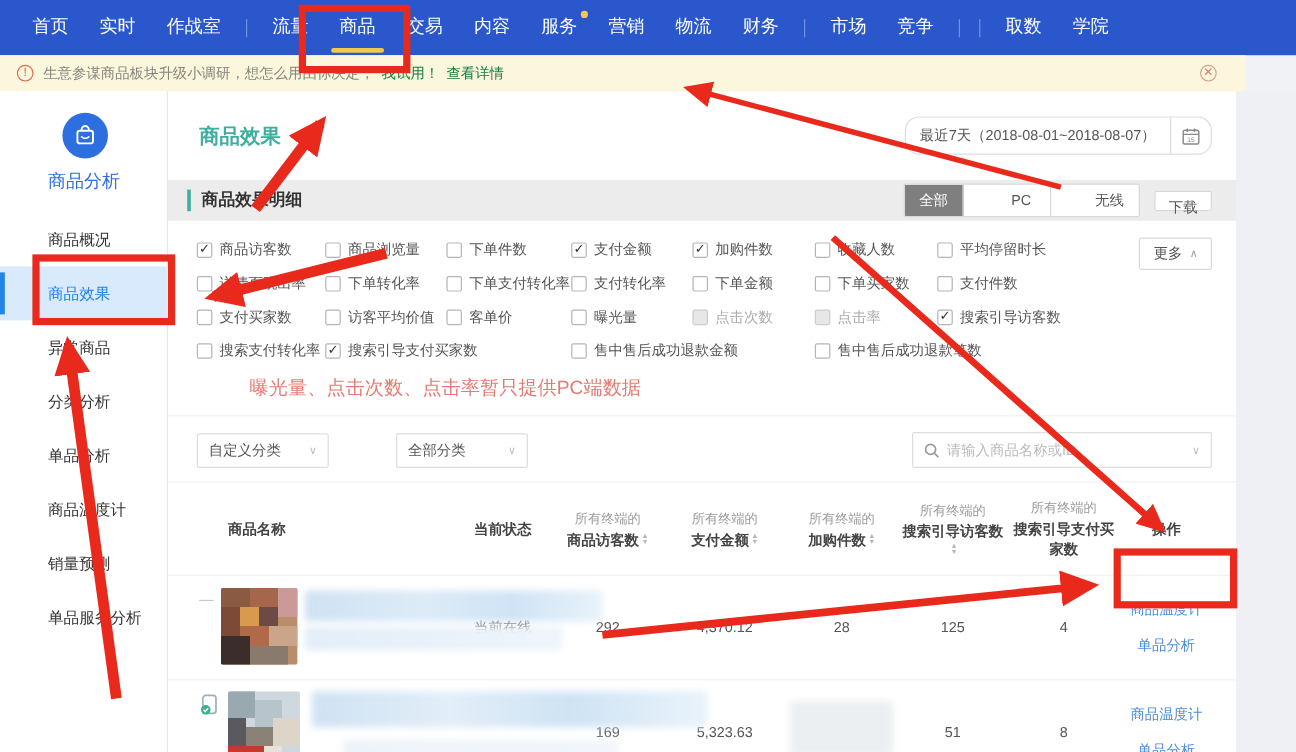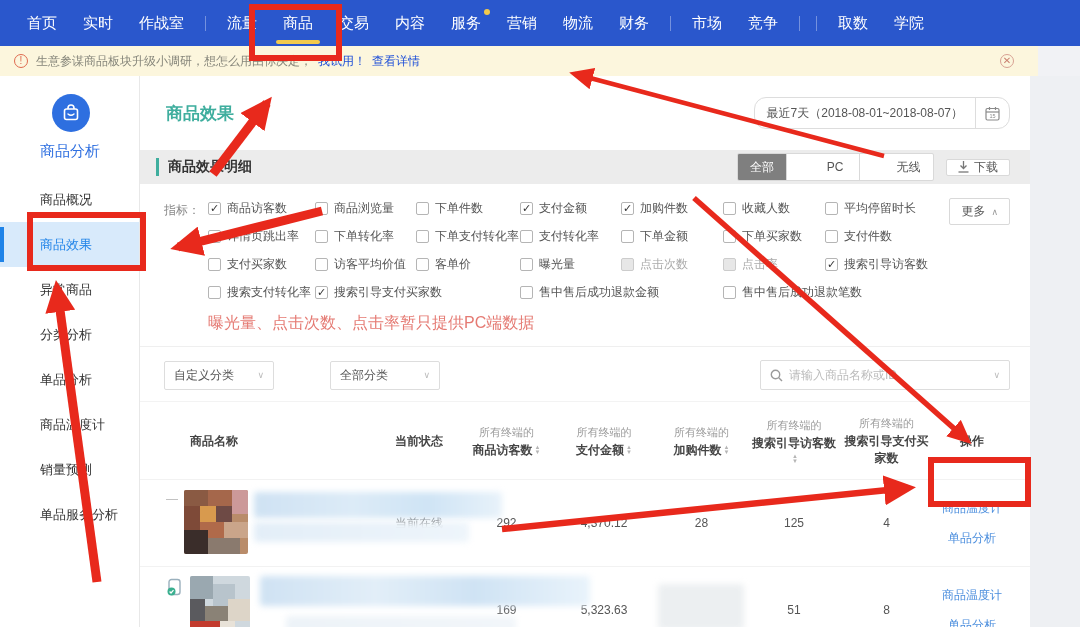--- a/index.html
+++ b/index.html
@@ -9,21 +9,21 @@
   
   .topnav { height:46px; background:#2a57cc; display:flex; align-items:center; padding:0 10px 0 14px; }
   .nav-item { color:#fff; font-size:15px; padding:0 13px; height:46px; line-height:46px; cursor:pointer; position:relative; white-space:nowrap; }
   .nav-item.active::after { content:""; position:absolute; left:50%; transform:translateX(-50%); bottom:2px; width:44px; height:4px; background:#f2c94c; border-radius:2px; }
   .nav-sep { width:1px; height:15px; background:rgba(255,255,255,.35); margin:0 8px; }
   .nav-badge { position:absolute; top:9px; right:4px; width:6px; height:6px; border-radius:50%; background:#f2c94c; }
 
   
   .notice { height:30px; width:1038px; background:#fcf6dd; display:flex; align-items:center; padding:0 14px; font-size:12px; color:#85857a; position:relative; }
   .warn-ic { width:14px; height:14px; border:1px solid #df6a4f; border-radius:50%; color:#df6a4f; font-size:10px; line-height:12px; text-align:center; margin-right:8px; flex:none; }
-  .notice a { color:#1d4ed8; text-decoration:none; margin-left:6px; cursor:pointer; }
+  .notice a { color:#15803d; text-decoration:none; margin-left:6px; cursor:pointer; }
   .close-ic { position:absolute; right:24px; top:8px; width:14px; height:14px; border:1px solid #d8a193; border-radius:50%; color:#c97f6f; font-size:10px; line-height:12px; text-align:center; cursor:pointer; }
 
   
   .layout { display:flex; height:551px; }
   .sidebar { width:140px; background:#fff; border-right:1px solid #e8e8e8; padding-top:14px; flex:none; position:relative; }
   .sb-icon { width:38px; height:38px; border-radius:50%; background:#2e6fe0; margin:4px auto 10px 52px; display:flex; align-items:center; justify-content:center; }
   .sb-title { color:#2e6fe0; font-size:15px; padding-left:40px; margin-bottom:16px; }
   .sb-item { height:45px; line-height:45px; padding-left:40px; font-size:13px; color:#333; cursor:pointer; position:relative; white-space:nowrap; }
   .sb-item.active { background:#d8eafb; color:#1f83e8; }
   .sb-item.active::before { content:""; position:absolute; left:0; top:5px; bottom:5px; width:4px; background:#1f83e8; }
@@ -39,21 +39,21 @@
   .datebox .dcal { width:34px; border-left:1px solid #ddd; display:flex; align-items:center; justify-content:center; }
 
   
   .band { height:34px; background:#ececec; display:flex; align-items:center; padding:0 20px 0 16px; }
   .band-title { border-left:3px solid #3fae9e; padding-left:9px; font-size:14px; font-weight:bold; color:#333; }
   .band-right { margin-left:auto; display:flex; align-items:center; }
   .seg { display:flex; border:1px solid #d9d9d9; background:#fff; height:28px; border-radius:2px; overflow:hidden;gap:24px; }
   .seg-tab { width:49px; text-align:center; line-height:26px; font-size:12px; color:#555; cursor:pointer; border-right:1px solid #d9d9d9; }
   .seg-tab:last-child { border-right:none; }
   .seg-tab.active { background:#7f7f7f; color:#fff; }
-  .dl-btn { margin-left:12px; height:17px; border:1px solid #d9d9d9; border-radius:2px; background:#fff; display:flex; align-items:center; gap:5px; padding:0 11px; font-size:12px; color:#555; cursor:pointer; }
+  .dl-btn { margin-left:12px; height:17px; border:1px solid #d9d9d9; border-radius:2px; background:#fff; display:flex; align-items:center; gap:5px; padding:0 11px; font-size:12px; color:#555; cursor:pointer;flex-direction:column; }
 
   
   .metrics { background:#fff; padding:16px 20px 8px 24px; position:relative; }
   .m-flex { display:flex; }
   .m-label { width:44px; font-size:12px; color:#888; padding-top:2px; flex:none; }
   .m-grid { display:flex; flex-direction:column; gap:11px; }
   .mrow { display:flex; }
   .mcell { display:flex; align-items:center; gap:6px; font-size:12px; color:#555; white-space:nowrap; }
   .mrow.r7 .mcell:nth-child(1){width:107px}.mrow.r7 .mcell:nth-child(2){width:101px}
   .mrow.r7 .mcell:nth-child(3){width:104px}.mrow.r7 .mcell:nth-child(4){width:101px}
@@ -185,21 +185,20 @@
               <path d="M5.5 0 V7 M2.5 4.5 L5.5 7.5 L8.5 4.5" stroke="#777" stroke-width="1.3" fill="none"></path>
               <line x1="0.5" y1="11" x2="10.5" y2="11" stroke="#777" stroke-width="1.3"></line>
             </svg>
           <span>下载</span>
         </div>
       </div>
     </div>
 
     <div class="metrics">
       <div class="m-flex">
-        <div class="m-label">指标：</div>
         <div class="m-grid">
           <div class="mrow r7">
             <div class="mcell">
                 <span class="cb checked"></span>
                 <span class="mtext">商品访客数</span>
               </div>
             <div class="mcell">
                 <span class="cb"></span>
                 <span class="mtext">商品浏览量</span>
               </div>

